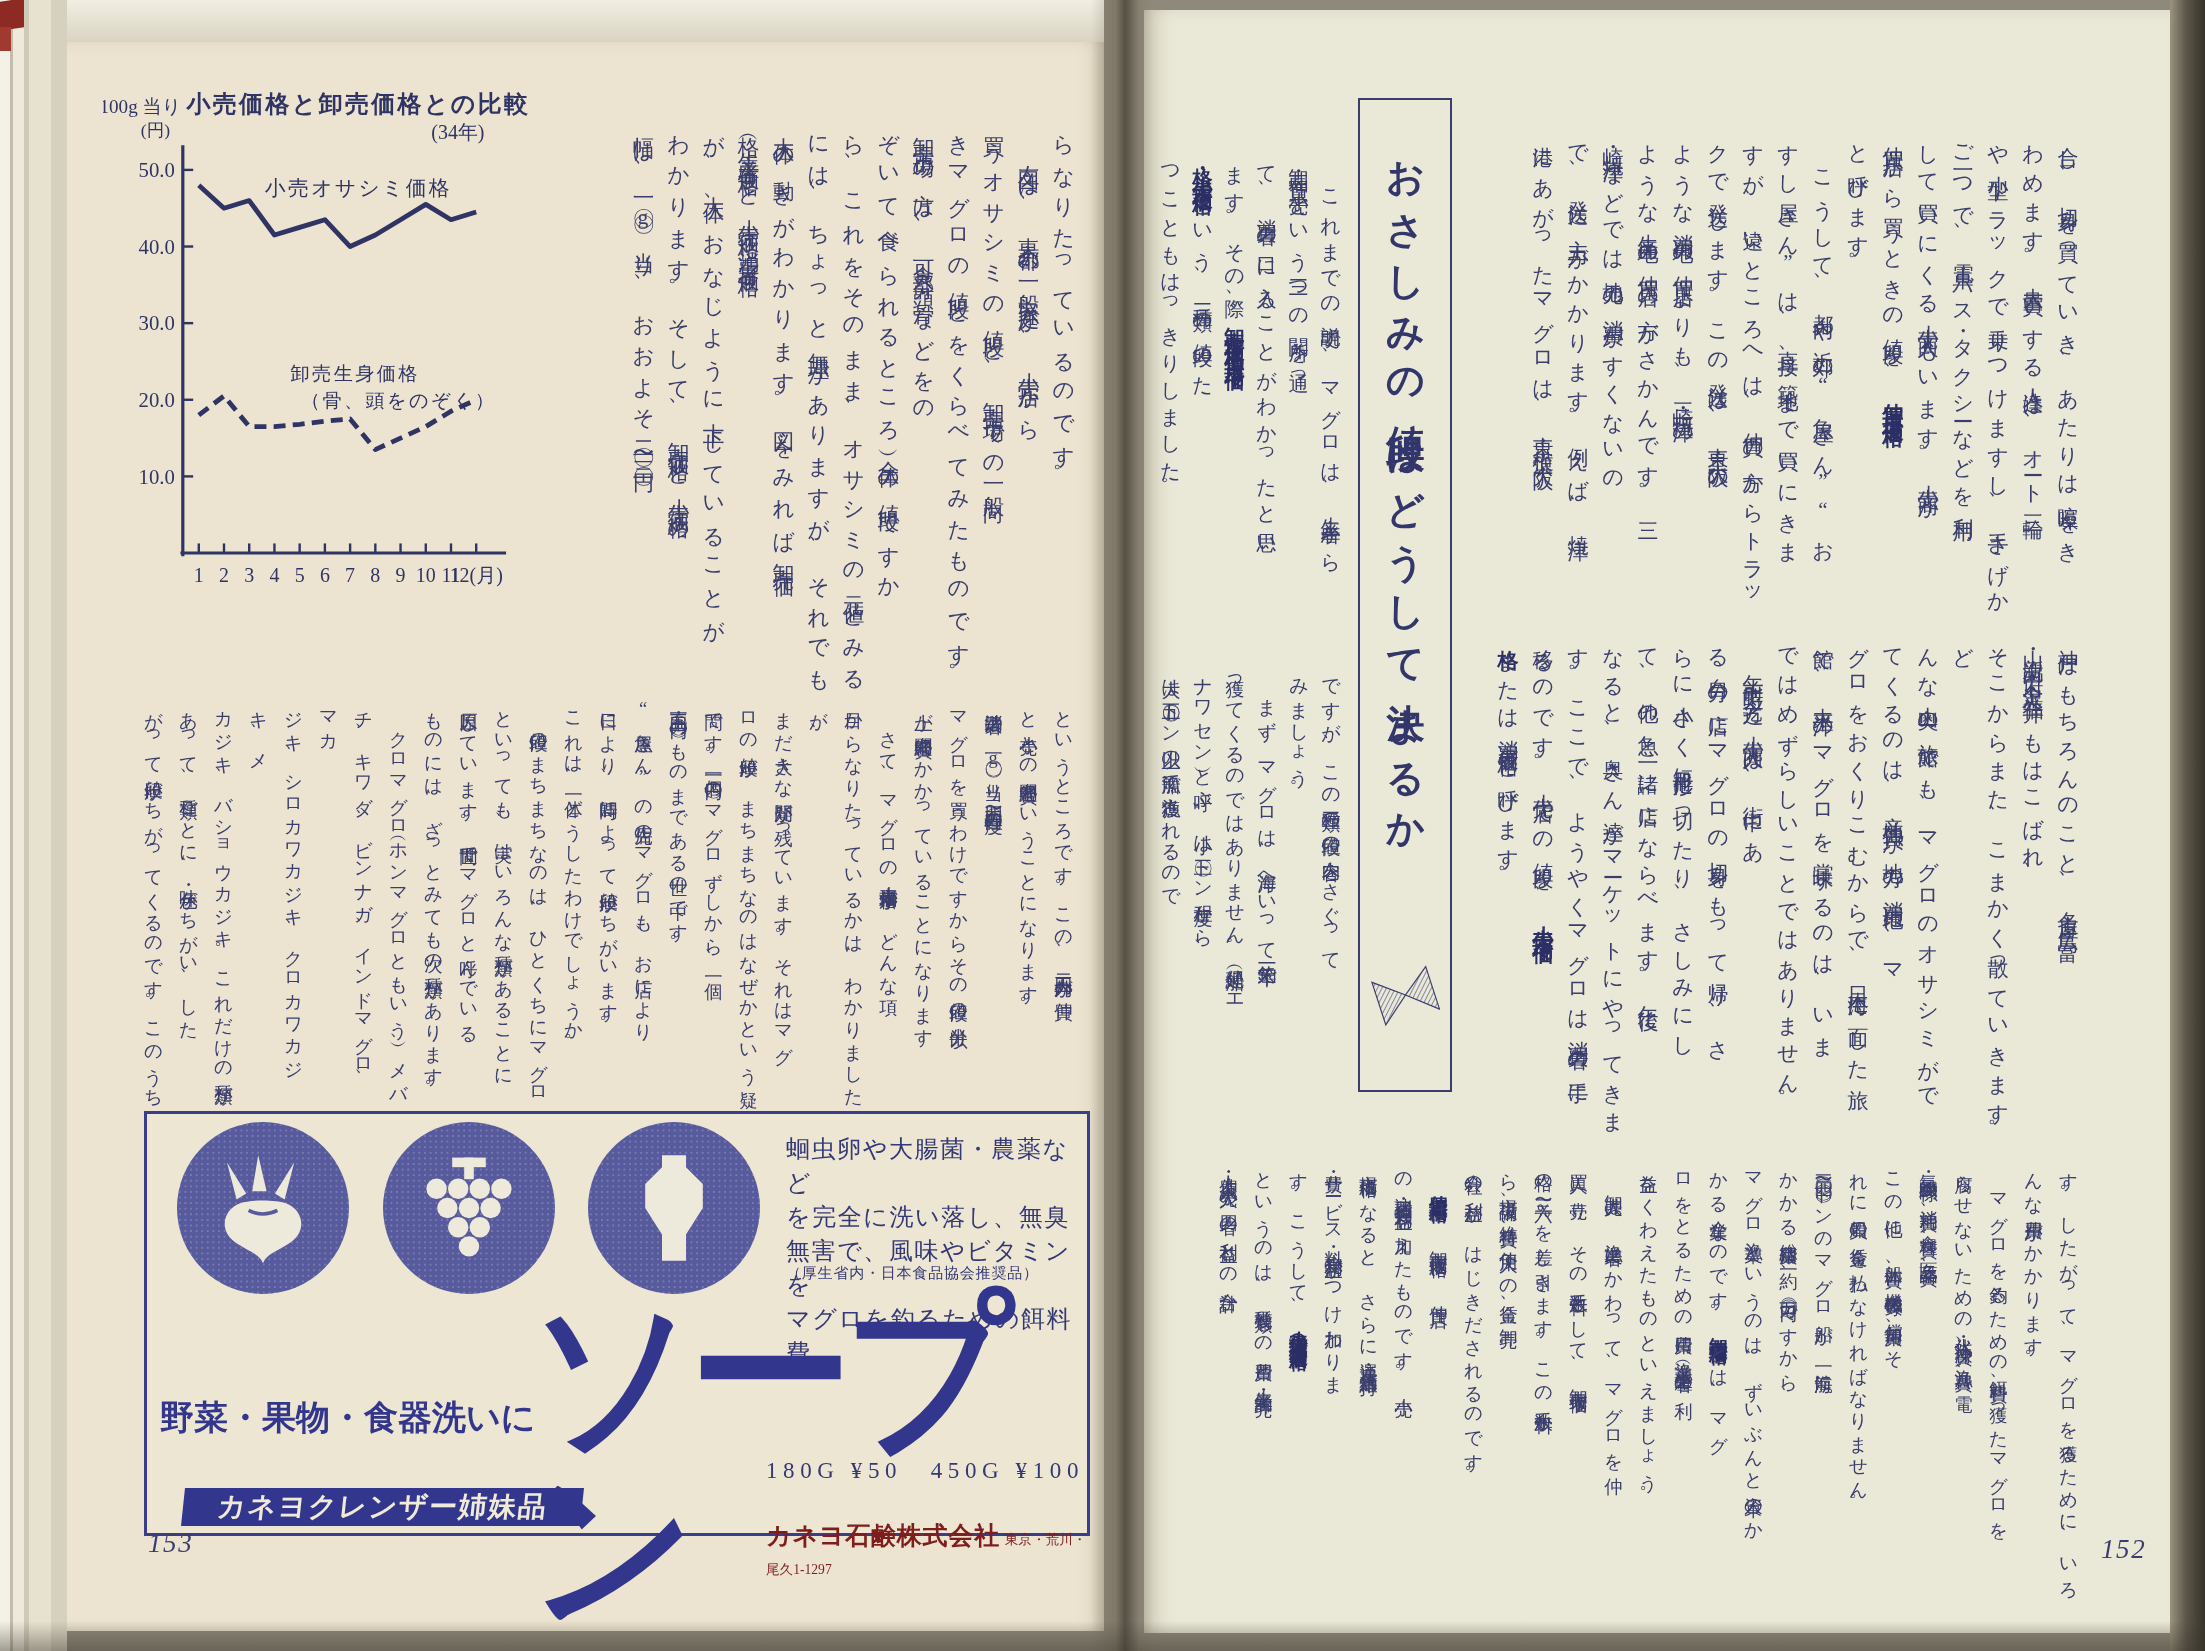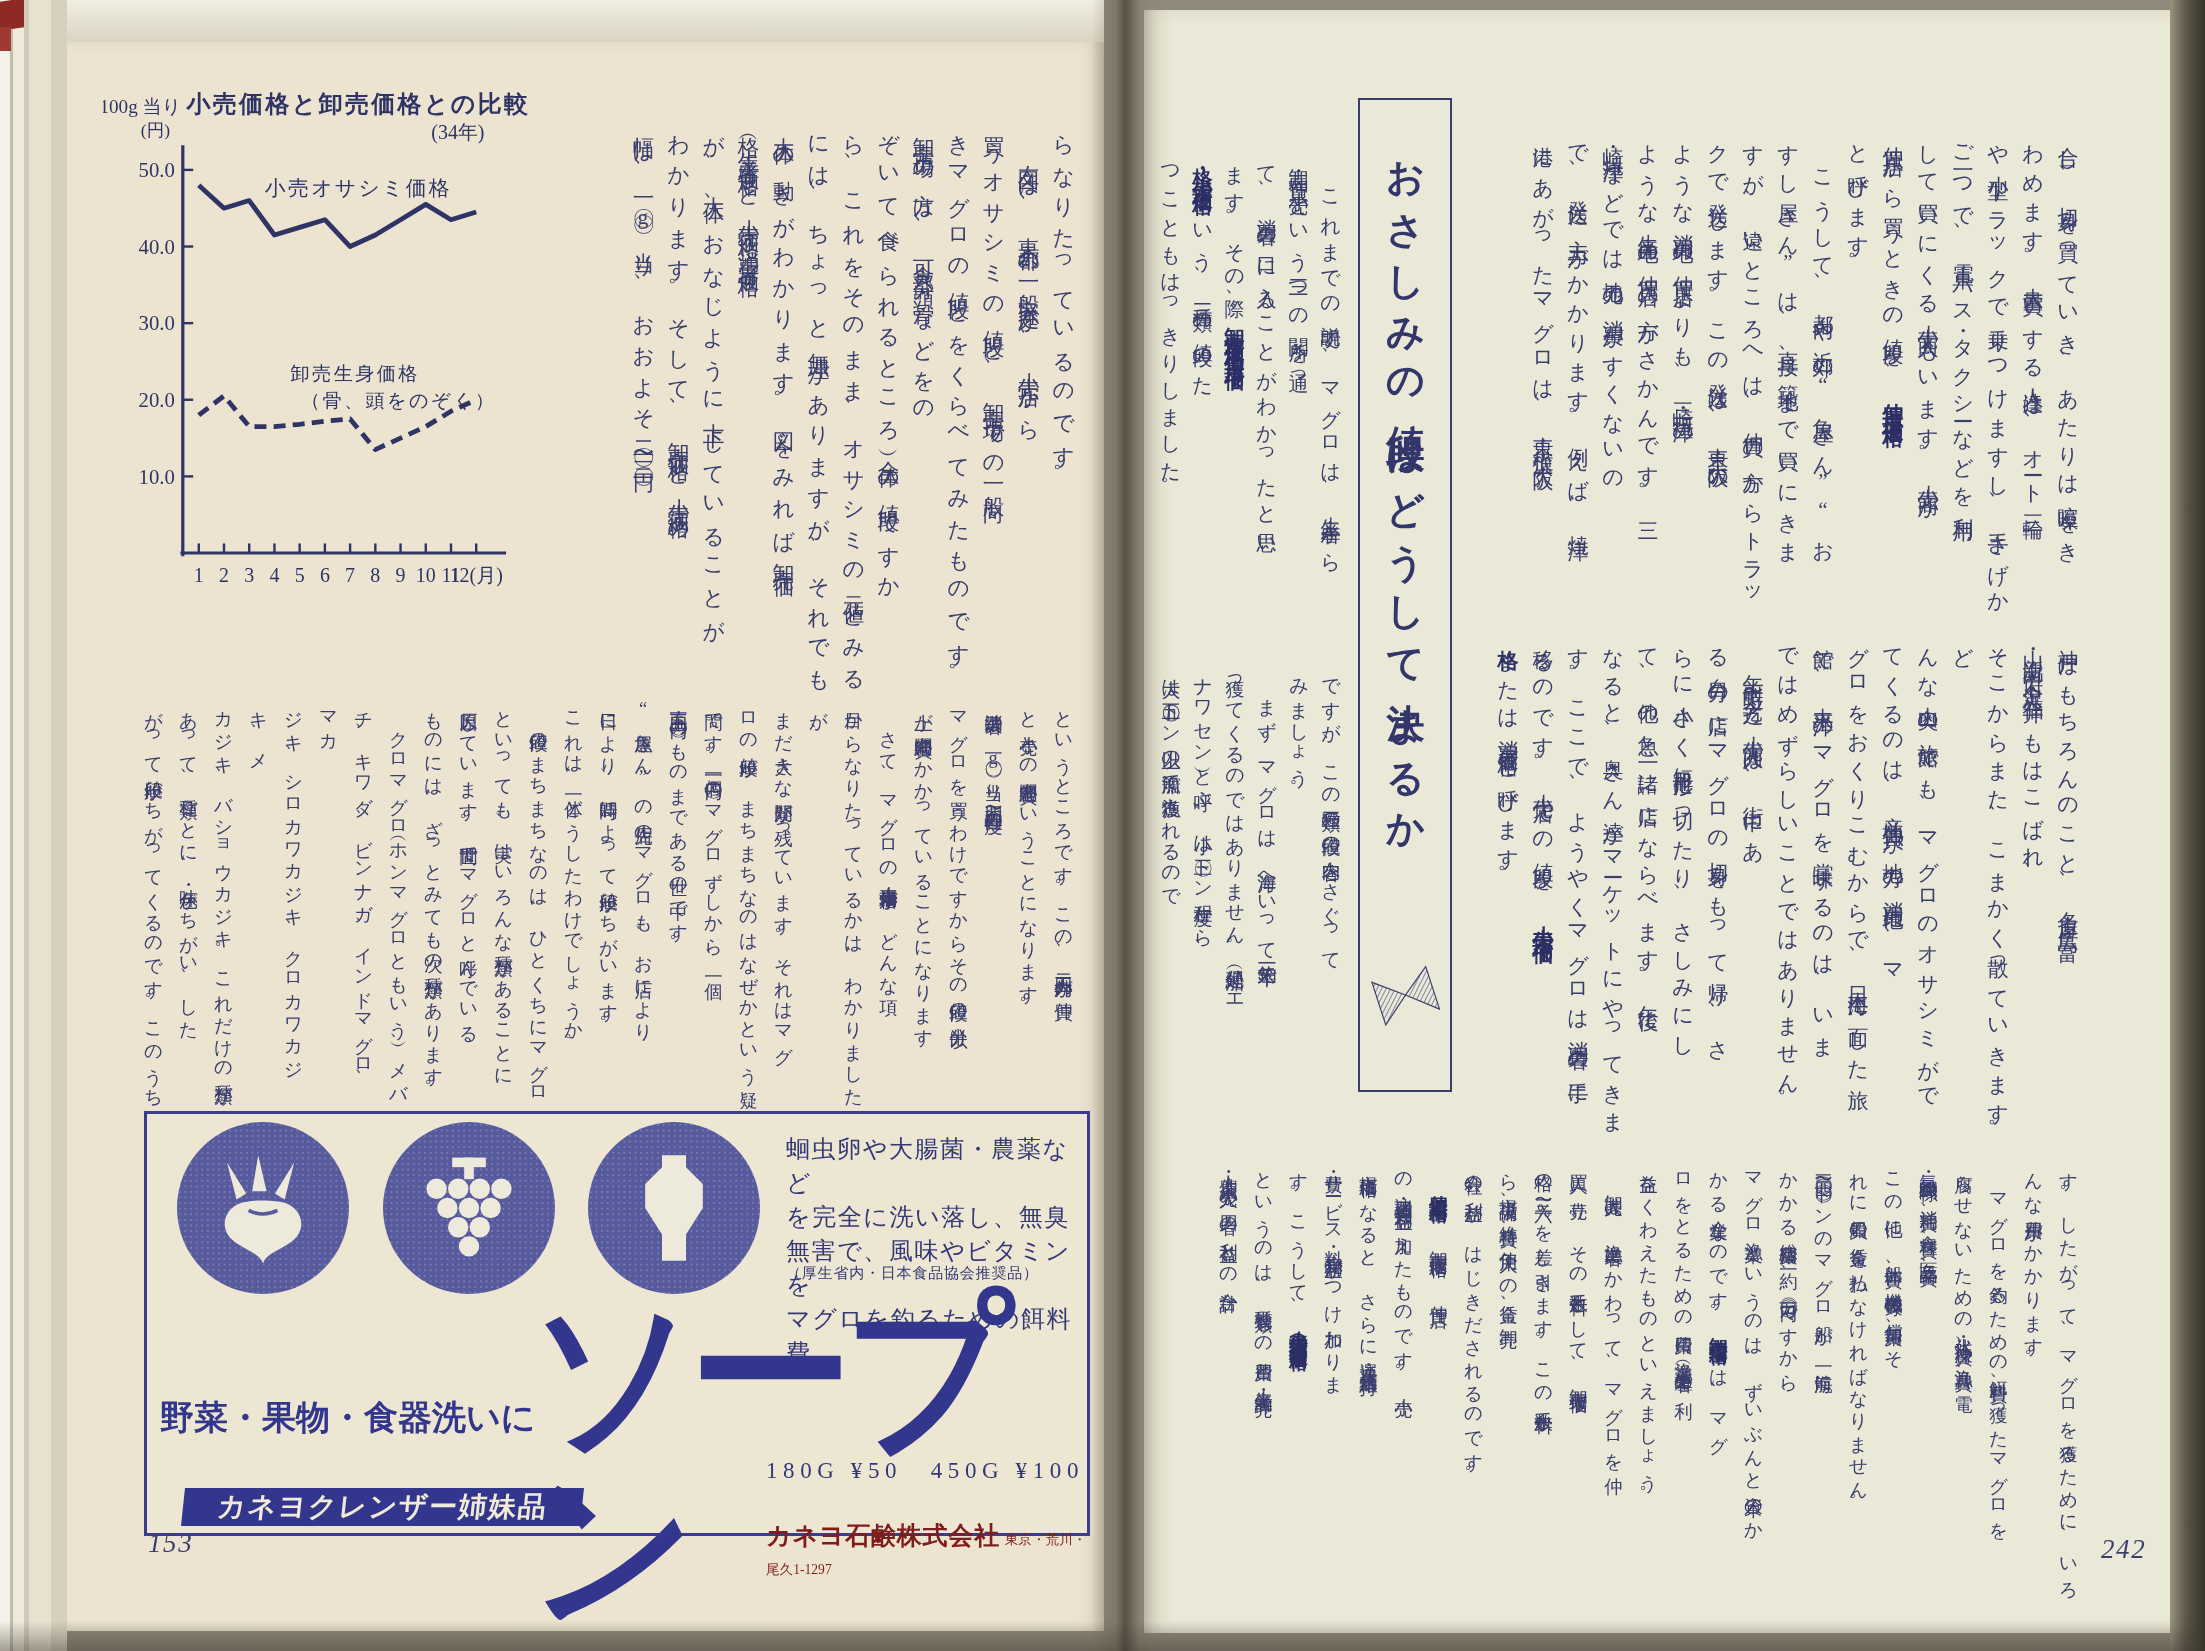--- a/index.html
+++ b/index.html
@@ -342,20 +342,20 @@
         <p><span>会社の利益が、はじきだされるのです。</span></p>
         <p><span>　</span><span class="bold">仲買市場価格</span><span>は、卸売市場価格に、仲買店</span></p>
         <p><span>の諸費用・仲買利益を加えたものです。小売</span></p>
         <p><span>市場価格になると、さらに運送費・店舗維持</span></p>
         <p><span>費・サービス料・小売利益がつけ加わりま</span></p>
         <p><span>す。こうして、</span><span class="bold">小売市場価格（消費者価格）</span></p>
         <p><span>というのは、幾種類もの費用と生産者・卸売</span></p>
         <p><span>人・仲買人・小売人の四者の利益との合計か</span></p>
       </div>
 
-    <div class="pagenum pn-right">242</div>
+    <div class="pagenum pn-right">152</div>
   </div>
 
   <div class="gutter"></div>
   <div class="edge-right"></div>
   <div class="bottom-shade"></div>
 </div>
 
 
 </body></html>

